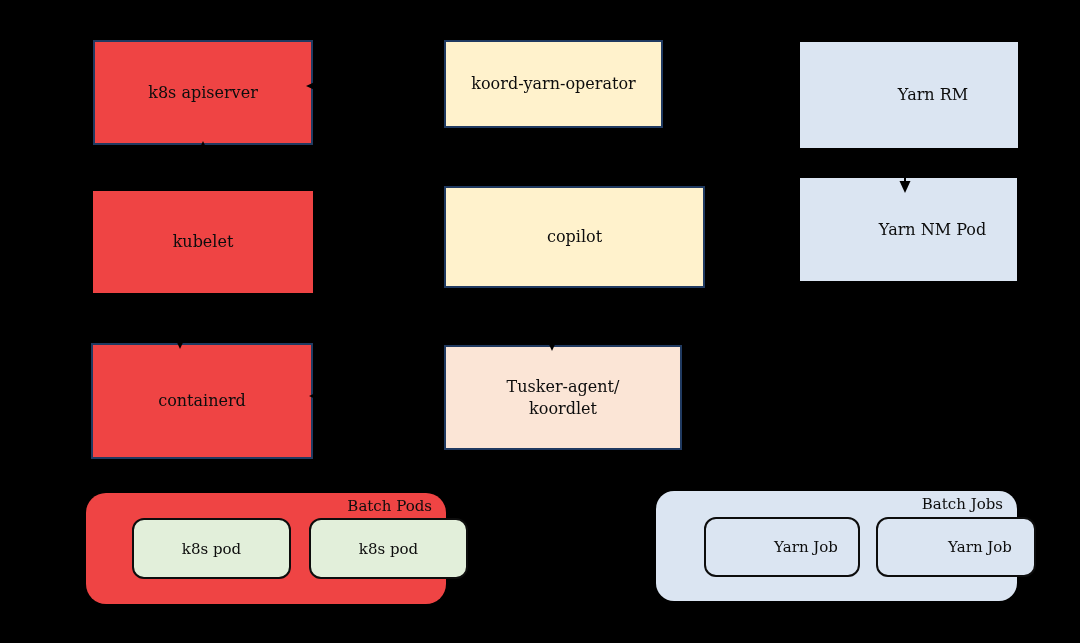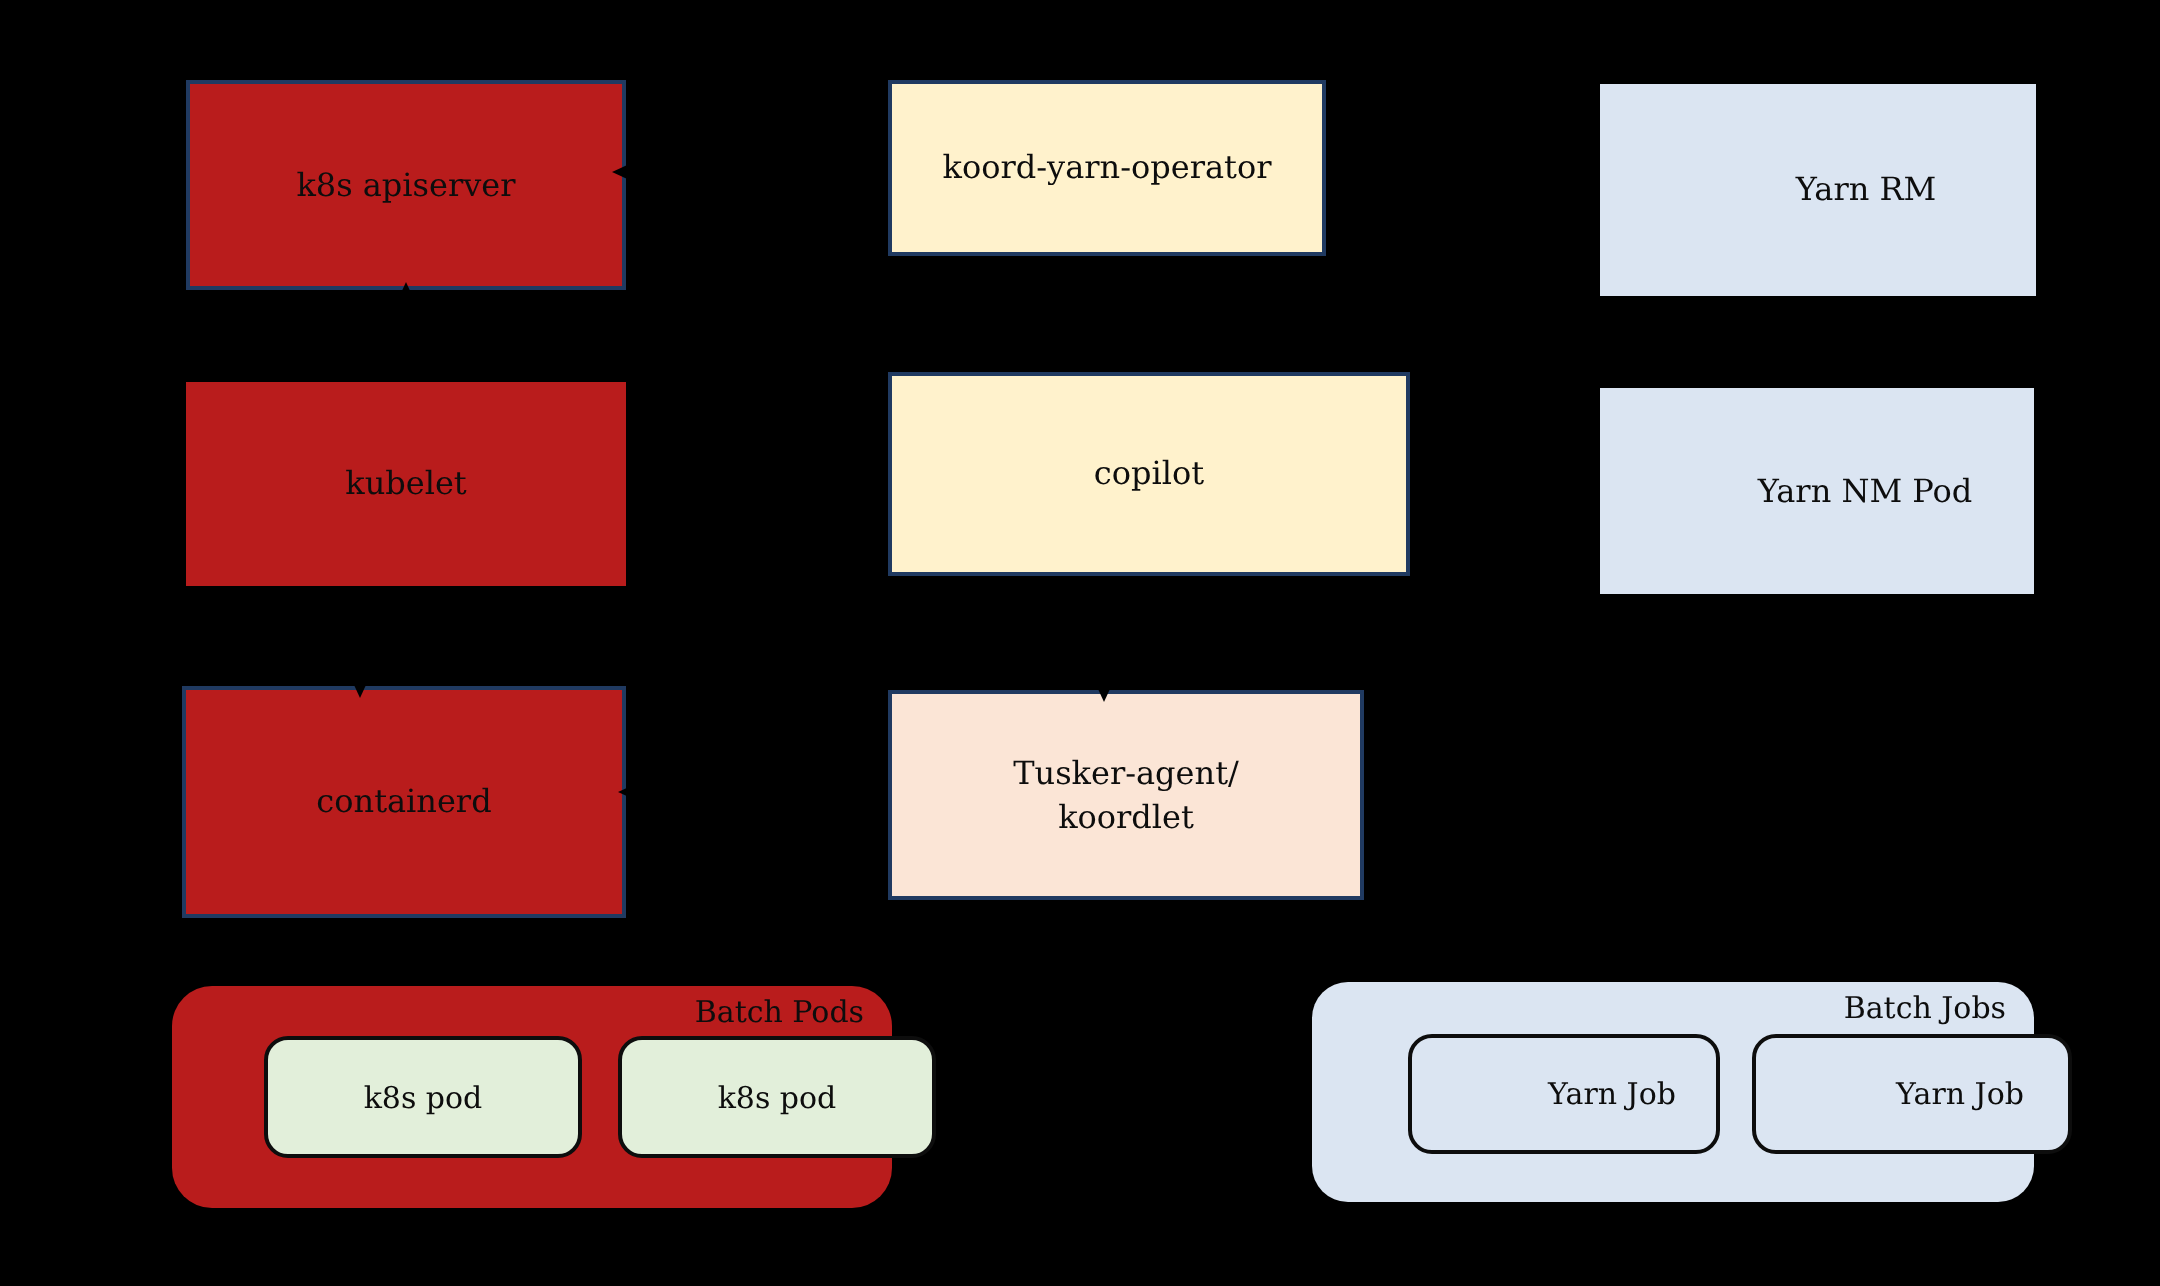--- a/index.html
+++ b/index.html
@@ -20,21 +20,21 @@
     position: absolute;
     display: flex;
     align-items: center;
     justify-content: center;
     text-align: center;
     font-size: 16px;
     line-height: 1.35;
     box-sizing: border-box;
     white-space: pre-line;
   }
-  .green  { background: #b91c1c; }
+  .green  { background: #ef4444; }
   .cream  { background: #fff2cc; }
   .pink   { background: #fbe5d6; }
   .blue   { background: #dbe5f2; padding-left: 48px; }
   .navy-border { border: 2px solid #203a61; }
 
   .group {
     position: absolute;
     border-radius: 18px;
     box-sizing: border-box;
   }
@@ -74,21 +74,21 @@
   <div class="node green navy-border" style="left:93px; top:40px; width:220px; height:105px;">k8s apiserver</div>
 
   <div class="node cream navy-border" style="left:444px; top:40px; width:219px; height:88px;">koord-yarn-operator</div>
 
   <div class="node blue" style="left:800px; top:42px; width:218px; height:106px;">Yarn RM</div>
 
   <div class="node green" style="left:93px; top:191px; width:220px; height:102px;">kubelet</div>
 
   <div class="node cream navy-border" style="left:444px; top:186px; width:261px; height:102px;">copilot</div>
 
-  <div class="node blue" style="left:800px; top:194px; width:217px; height:103px;text-align:right;">Yarn NM Pod</div>
+  <div class="node blue" style="left:800px; top:178px; width:217px; height:103px;text-align:right;">Yarn NM Pod</div>
 
   <div class="node green navy-border" style="left:91px; top:343px; width:222px; height:116px;">containerd</div>
 
   <div class="node pink navy-border" style="left:444px; top:345px; width:238px; height:105px;">Tusker-agent/
 koordlet</div>
 
   <div class="group green" style="left:86px; top:493px; width:360px; height:111px;border-radius:20px;">
     <div class="group-label">Batch Pods</div>
     <div class="pod green" style="left:14px; top:25px; width:159px; height:61px;">k8s pod</div>
     <div class="pod green" style="left:191px; top:25px; width:159px; height:61px;">k8s pod</div>

